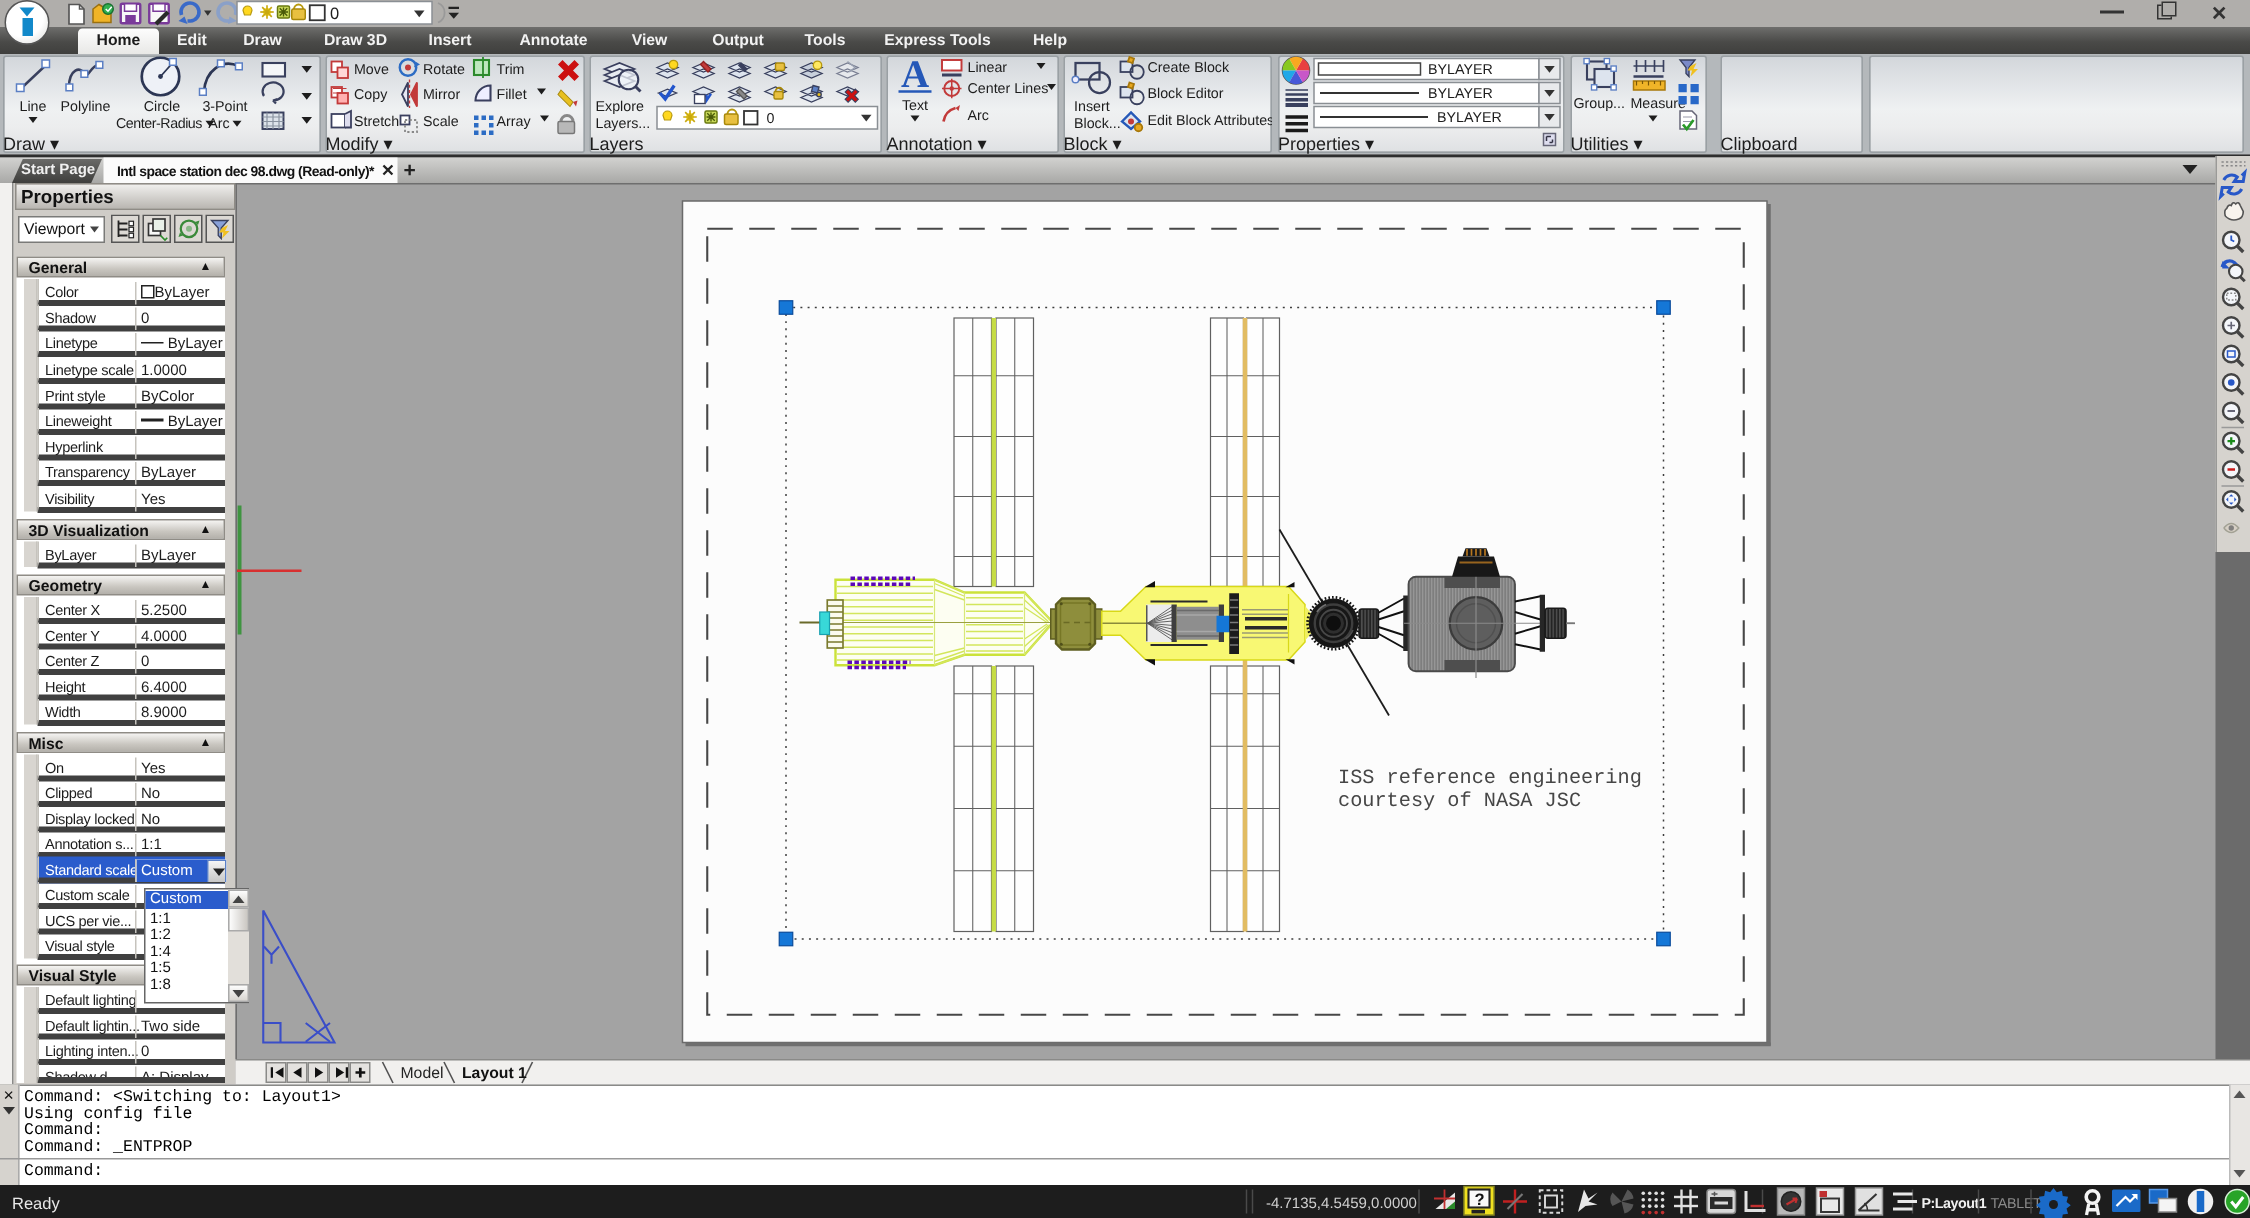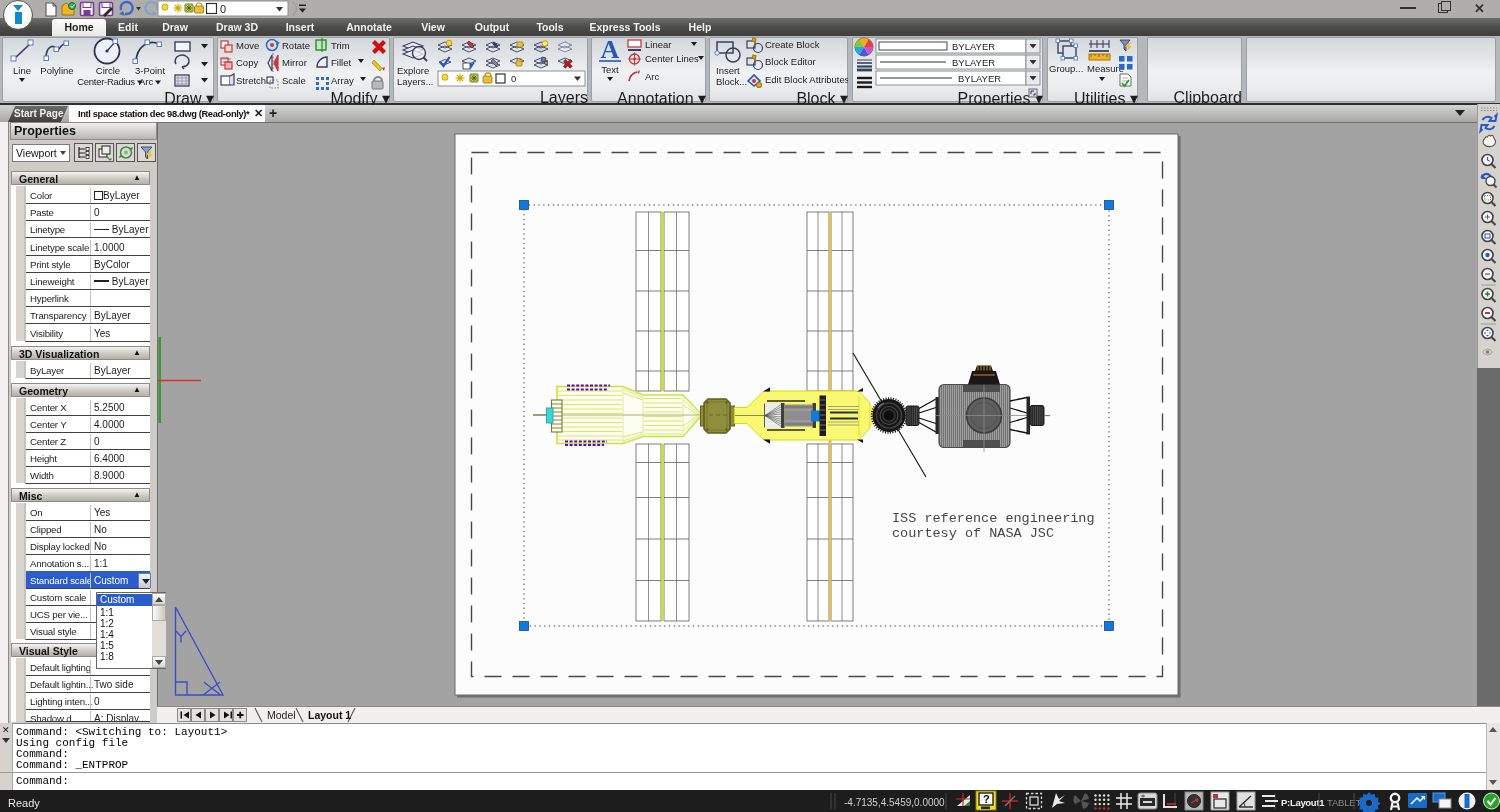--- a/index.html
+++ b/index.html
@@ -1,18 +1,18 @@
 <!DOCTYPE html>
 <html><head><meta charset="utf-8"><style>
 *{margin:0;padding:0;box-sizing:border-box}
 html,body{width:1500px;height:812px;overflow:hidden;font-family:"Liberation Sans",sans-serif;-webkit-font-smoothing:antialiased}
 .a{position:absolute}
 .tab{color:#f2f2f2;font-size:10.5px;font-weight:bold;text-align:center}
-.glbl{font-size:16px;color:#1d1d1d;text-align:right;white-space:nowrap}
-.prow{position:absolute;left:25px;width:125px;height:18px;border-bottom:1px solid #404040;border-left:1px solid #c6c3bd}
+.glbl{font-size:12px;color:#1d1d1d;text-align:left;white-space:nowrap}
+.prow{position:absolute;left:25px;width:125px;height:18px;border-bottom:4px solid #404040;border-left:1px solid #c6c3bd}
 .plab{position:absolute;left:4px;top:3.5px;font-size:9.7px;color:#1c1c1c;white-space:nowrap;letter-spacing:-0.2px}
 .pval{position:absolute;left:64px;top:2px;width:61px;height:15px;font-size:10px;color:#1c1c1c;white-space:nowrap;border-left:1px solid #c6c3bd;padding:1.5px 0 0 3px;overflow:hidden}
 .phdr{position:absolute;left:11px;width:139px;height:14px;background:linear-gradient(#f5f4f2,#c9c6c0 60%,#b3b0aa);border:1px solid #8f8c86;font-size:10.5px;font-weight:bold;color:#111;padding:1px 0 0 7px}
 .pind{position:absolute;left:16px;width:9px;background:#d8d5d0;border-right:1px solid #c6c3bd}
 .cmd{position:absolute;left:16px;font-family:"Liberation Mono",monospace;font-size:11px;color:#000;white-space:pre}
 .grp{top:37px;height:65px;background:linear-gradient(#d3d7db,#e2e5e8 30%,#eff1f2 55%,#ecedee 75%,#dfe1e3);border:1px solid #9aa0a4;border-radius:2px}
 
 </style></head><body>
 <div class="a" style="left:0;top:0;width:1500px;height:812px;background:#a3a3a3">
 
@@ -457,21 +457,21 @@
 
 <div class="a" id="prows" style="left:0;top:122px;width:157px;height:601px"></div>
 <div class="a" style="left:11px;top:171px;width:139px;height:551px;background:#fff;overflow:hidden"></div>
 <div class="phdr" style="top:171px">General<span style="position:absolute;right:8px;top:1px;font-size:8px">▲</span></div>
 <div class="pind" style="top:186px;height:155px"></div>
 <div class="prow" style="top:186px">
       <span class="plab">Color</span>
       <span class="pval"><span style="display:inline-block;width:9px;height:9px;border:1.3px solid #222;background:#fff;vertical-align:-1px"></span>ByLayer</span>
     </div>
 <div class="prow" style="top:203px">
-      <span class="plab">Paste</span>
+      <span class="plab">Shadow</span>
       <span class="pval">0</span>
     </div>
 <div class="prow" style="top:220px">
       <span class="plab">Linetype</span>
       <span class="pval"><span style="display:inline-block;width:15px;height:1px;background:#222;vertical-align:3px"></span> ByLayer</span>
     </div>
 <div class="prow" style="top:238px">
       <span class="plab">Linetype scale</span>
       <span class="pval">1.0000</span>
     </div>

